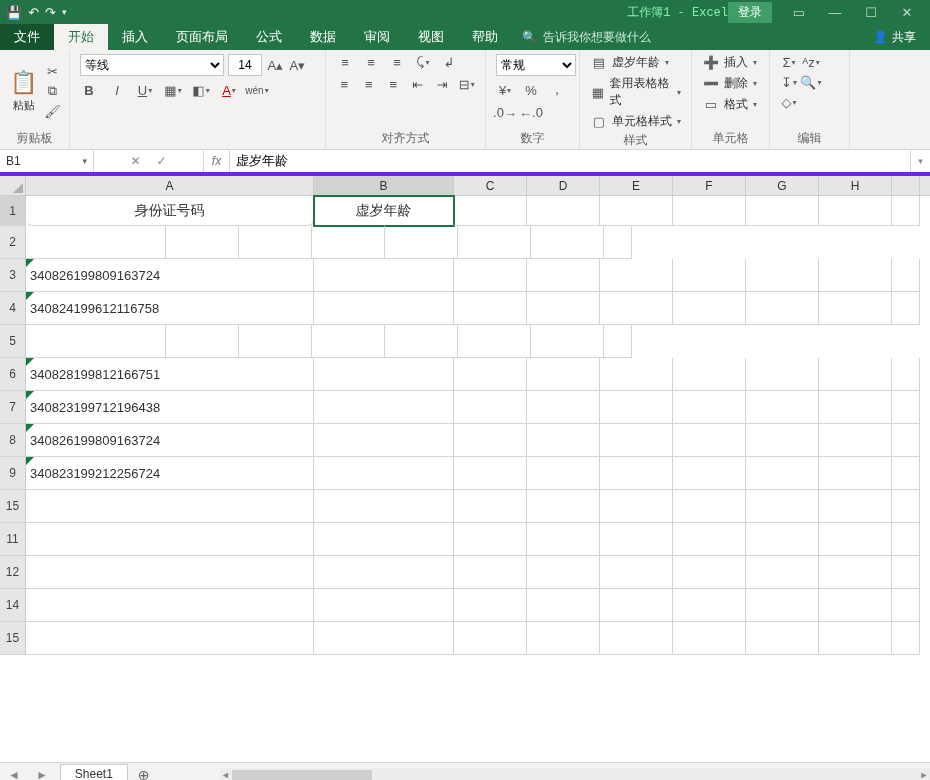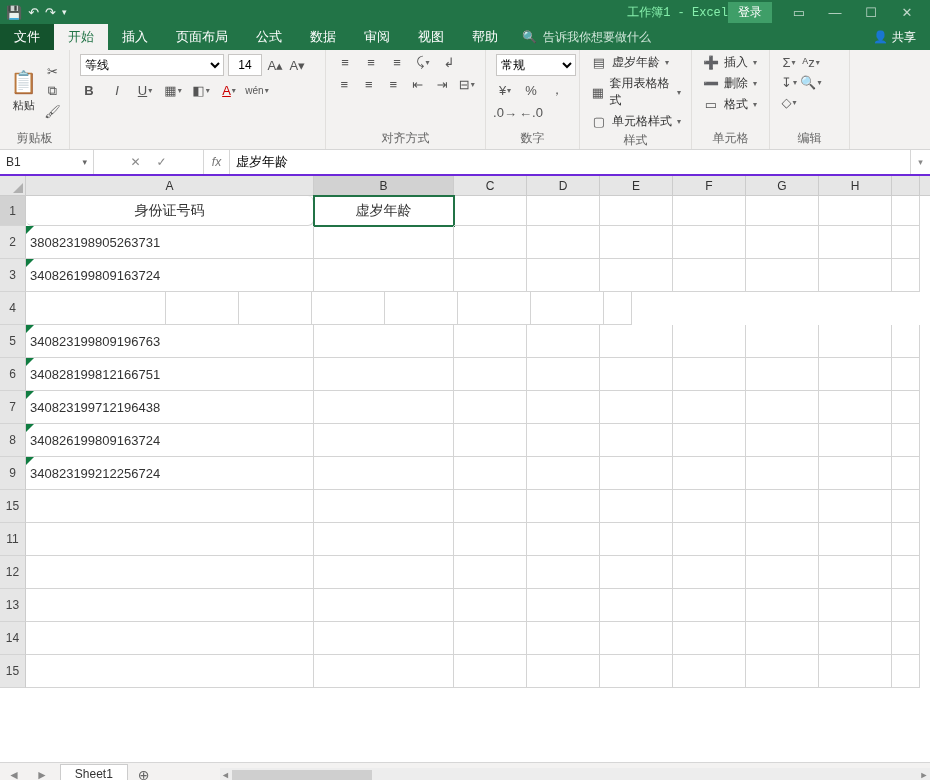--- a/index.html
+++ b/index.html
@@ -29,21 +29,21 @@
 .group .ctrls { flex: 1; display: flex; align-items: center; gap: 6px; }
 .bigbtn { display: flex; flex-direction: column; align-items: center; gap: 2px; font-size: 11px; color: #333; cursor: pointer; }
 .icon-sm { width: 18px; height: 16px; display: inline-flex; align-items: center; justify-content: center; font-size: 13px; color: #555; cursor: pointer; }
 .col { display: flex; flex-direction: column; gap: 4px; }
 .row { display: flex; align-items: center; gap: 4px; }
 select.font { height: 22px; font-size: 12px; border: 1px solid #c8c6c4; background: #fff; }
 input.size { width: 34px; height: 22px; font-size: 12px; border: 1px solid #c8c6c4; text-align: center; }
 .dd { font-size: 8px; color: #666; margin-left: 1px; }
 
 
-.fbar { height: 26px; border-bottom: 2px solid #6d28d9; display: flex; align-items: stretch; background: #fff; }
+.fbar { height: 26px; border-bottom: 4px solid #6d28d9; display: flex; align-items: stretch; background: #fff; }
 .namebox { width: 94px; border-right: 1px solid #d6d6d6; display: flex; align-items: center; padding: 0 6px; font-size: 12px; }
 .namebox .dd2 { margin-left: auto; color: #666; font-size: 9px; }
 .fx-tools { width: 110px; border-right: 1px solid #d6d6d6; display: flex; align-items: center; justify-content: center; gap: 16px; color: #888; }
 .fx-label { width: 26px; display: flex; align-items: center; justify-content: center; font-style: italic; color: #777; border-right: 1px solid #d6d6d6; }
 .formula-in { flex: 1; border: none; padding: 0 6px; font-size: 13px; }
 .fbar .expand { width: 20px; display: flex; align-items: center; justify-content: center; color: #888; border-left: 1px solid #d6d6d6; font-size: 9px; }
 
 
 .grid-wrap { position: relative; height: 586px; overflow: hidden; }
 .col-head { height: 20px; background: #e6e6e6; display: flex; border-bottom: 1px solid #ccc; }
@@ -297,21 +297,20 @@
         <div class="cell cC"></div>
         <div class="cell cD"></div>
         <div class="cell cE"></div>
         <div class="cell cF"></div>
         <div class="cell cG"></div>
         <div class="cell cH"></div>
         <div class="cell cI"></div>
       </div>
       <div class="gridrow">
         <div class="row-head">2</div>
-        <div class="cell cA"><div class="tri"></div>380823198905263731</div>
         <div class="cell cB"></div>
         <div class="cell cC"></div>
         <div class="cell cD"></div>
         <div class="cell cE"></div>
         <div class="cell cF"></div>
         <div class="cell cG"></div>
         <div class="cell cH"></div>
         <div class="cell cI"></div>
       </div>
       <div class="gridrow">
@@ -321,32 +320,32 @@
         <div class="cell cC"></div>
         <div class="cell cD"></div>
         <div class="cell cE"></div>
         <div class="cell cF"></div>
         <div class="cell cG"></div>
         <div class="cell cH"></div>
         <div class="cell cI"></div>
       </div>
       <div class="gridrow">
         <div class="row-head">4</div>
+        <div class="cell cA"><div class="tri"></div>340824199612116758</div>
         <div class="cell cB"></div>
         <div class="cell cC"></div>
         <div class="cell cD"></div>
         <div class="cell cE"></div>
         <div class="cell cF"></div>
         <div class="cell cG"></div>
         <div class="cell cH"></div>
         <div class="cell cI"></div>
       </div>
       <div class="gridrow">
         <div class="row-head">5</div>
-        <div class="cell cA"><div class="tri"></div>340823199809196763</div>
         <div class="cell cB"></div>
         <div class="cell cC"></div>
         <div class="cell cD"></div>
         <div class="cell cE"></div>
         <div class="cell cF"></div>
         <div class="cell cG"></div>
         <div class="cell cH"></div>
         <div class="cell cI"></div>
       </div>
       <div class="gridrow">
@@ -416,32 +415,20 @@
         <div class="cell cC"></div>
         <div class="cell cD"></div>
         <div class="cell cE"></div>
         <div class="cell cF"></div>
         <div class="cell cG"></div>
         <div class="cell cH"></div>
         <div class="cell cI"></div>
       </div>
       <div class="gridrow">
         <div class="row-head">12</div>
-        <div class="cell cA"></div>
-        <div class="cell cB"></div>
-        <div class="cell cC"></div>
-        <div class="cell cD"></div>
-        <div class="cell cE"></div>
-        <div class="cell cF"></div>
-        <div class="cell cG"></div>
-        <div class="cell cH"></div>
-        <div class="cell cI"></div>
-      </div>
-      <div class="gridrow">
-        <div class="row-head">13</div>
         <div class="cell cA"></div>
         <div class="cell cB"></div>
         <div class="cell cC"></div>
         <div class="cell cD"></div>
         <div class="cell cE"></div>
         <div class="cell cF"></div>
         <div class="cell cG"></div>
         <div class="cell cH"></div>
         <div class="cell cI"></div>
       </div>

